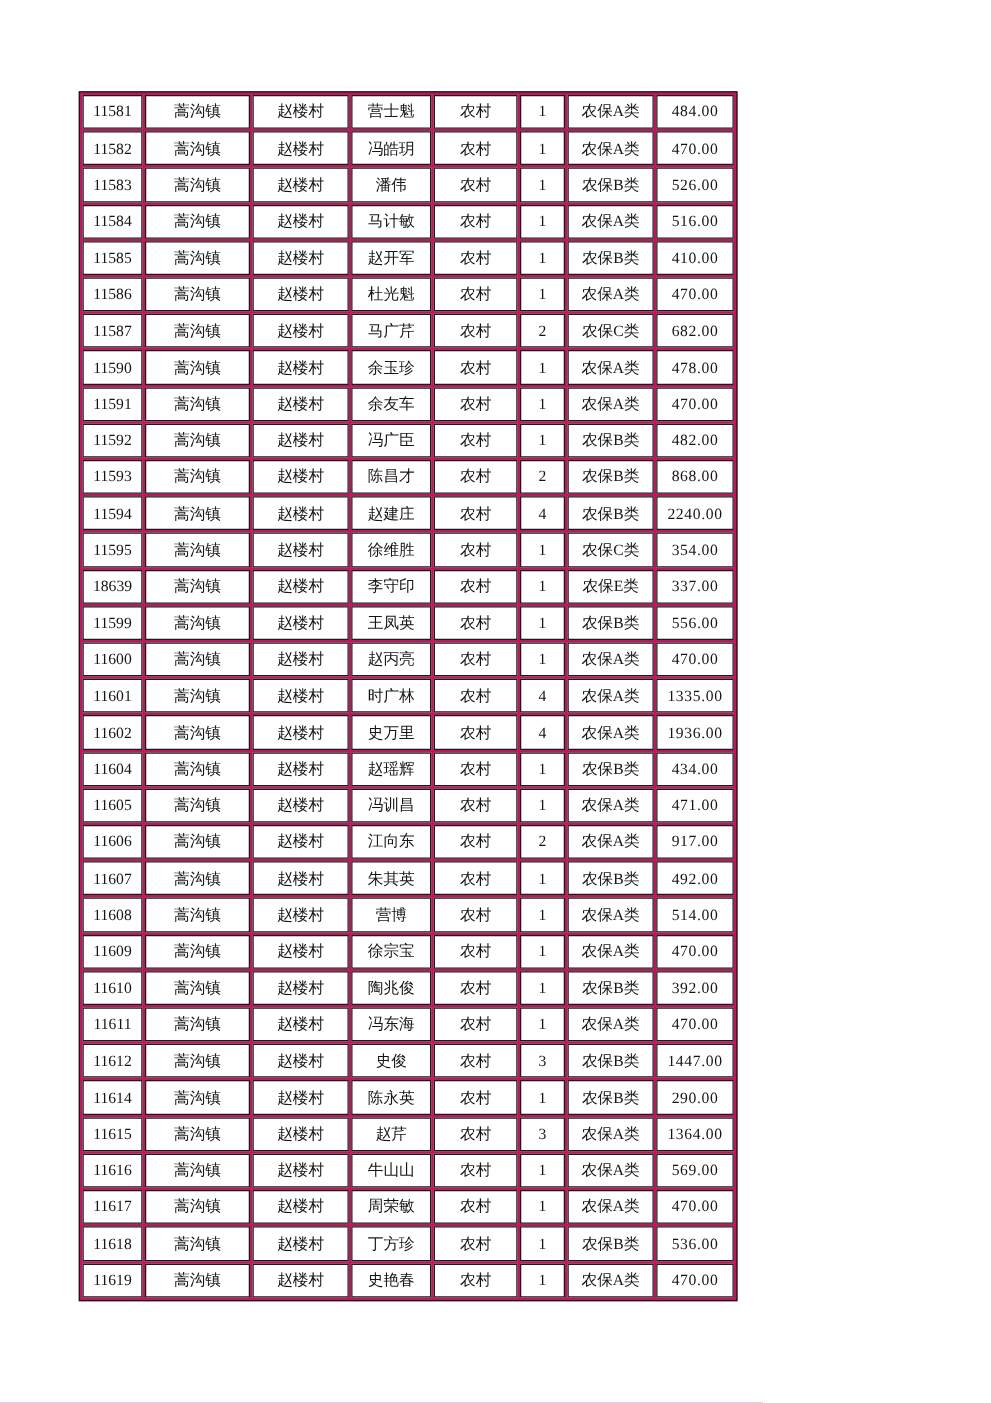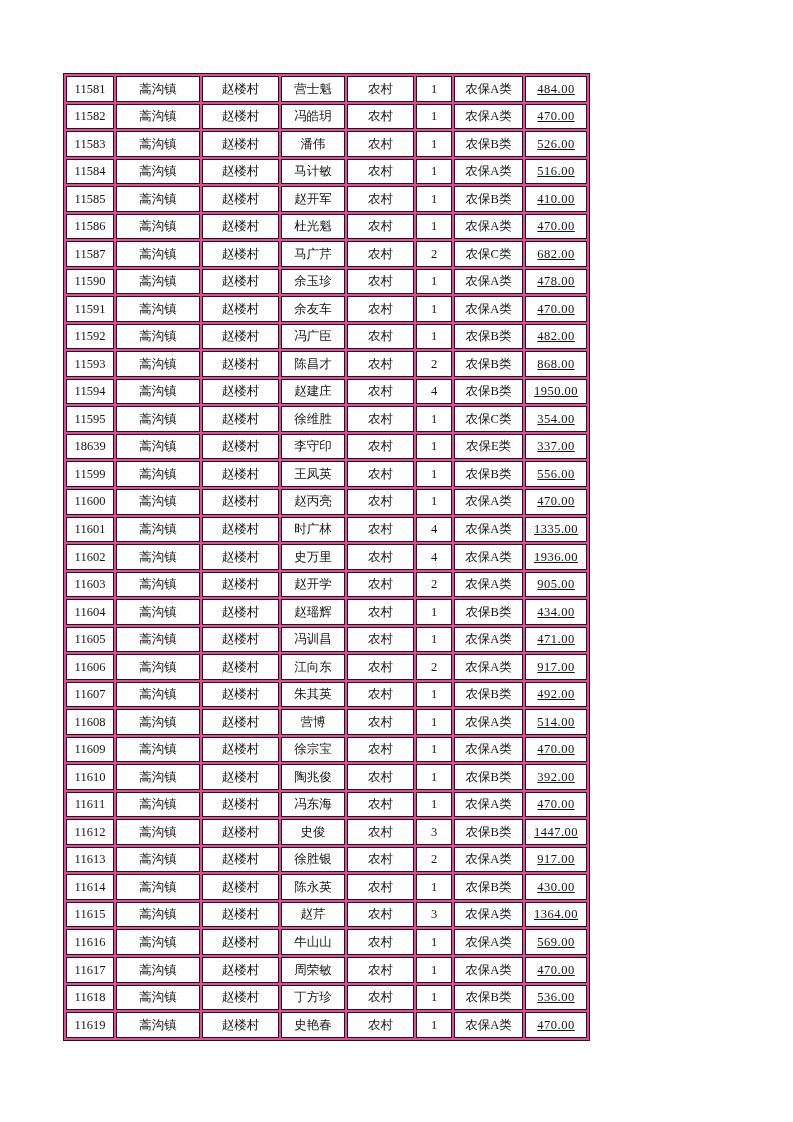--- a/index.html
+++ b/index.html
@@ -25,36 +25,35 @@
   table.benefits {
     position: absolute;
     left: 63px;
     top: 73px;
     width: 507px;
     height: 968px;
     table-layout: fixed;
     border-collapse: separate;
     border-spacing: 2px;
     border: 1px solid #1a1a1a;
-    background: #ec4899;
+    background: #be185d;
   }
   table.benefits td {
     border: 1px solid #1a1a1a;
     text-align: center;
     vertical-align: middle;
     font-size: 12.5px;
     line-height: 1;
     padding: 0 1px;
     overflow: hidden;
     white-space: nowrap;
     background: #ffffff;
   }
   table.benefits td.c-amount {
     letter-spacing: 0.5px;
-    text-decoration: underline;
   }
 </style>
 </head>
 <body>
 
 <div class="sheet">
   <table class="benefits">
     <colgroup>
         <col style="width: 48px;">
         <col style="width: 84px;">
@@ -177,21 +176,21 @@
           <td class="c-amount">868.00</td>
         </tr>
         <tr>
           <td class="c-id">11594</td>
           <td class="c-town">蒿沟镇</td>
           <td class="c-village">赵楼村</td>
           <td class="c-name">赵建庄</td>
           <td class="c-area_type">农村</td>
           <td class="c-count">4</td>
           <td class="c-category">农保B类</td>
-          <td class="c-amount">1950.00</td>
+          <td class="c-amount">2240.00</td>
         </tr>
         <tr>
           <td class="c-id">11595</td>
           <td class="c-town">蒿沟镇</td>
           <td class="c-village">赵楼村</td>
           <td class="c-name">徐维胜</td>
           <td class="c-area_type">农村</td>
           <td class="c-count">1</td>
           <td class="c-category">农保C类</td>
           <td class="c-amount">354.00</td>
@@ -240,57 +239,47 @@
           <td class="c-id">11602</td>
           <td class="c-town">蒿沟镇</td>
           <td class="c-village">赵楼村</td>
           <td class="c-name">史万里</td>
           <td class="c-area_type">农村</td>
           <td class="c-count">4</td>
           <td class="c-category">农保A类</td>
           <td class="c-amount">1936.00</td>
         </tr>
         <tr>
-          <td class="c-id">11603</td>
-          <td class="c-town">蒿沟镇</td>
-          <td class="c-village">赵楼村</td>
-          <td class="c-name">赵开学</td>
+          <td class="c-id">11604</td>
+          <td class="c-town">蒿沟镇</td>
+          <td class="c-village">赵楼村</td>
+          <td class="c-name">赵瑶辉</td>
+          <td class="c-area_type">农村</td>
+          <td class="c-count">1</td>
+          <td class="c-category">农保B类</td>
+          <td class="c-amount">434.00</td>
+        </tr>
+        <tr>
+          <td class="c-id">11605</td>
+          <td class="c-town">蒿沟镇</td>
+          <td class="c-village">赵楼村</td>
+          <td class="c-name">冯训昌</td>
+          <td class="c-area_type">农村</td>
+          <td class="c-count">1</td>
+          <td class="c-category">农保A类</td>
+          <td class="c-amount">471.00</td>
+        </tr>
+        <tr>
+          <td class="c-id">11606</td>
+          <td class="c-town">蒿沟镇</td>
+          <td class="c-village">赵楼村</td>
+          <td class="c-name">江向东</td>
           <td class="c-area_type">农村</td>
           <td class="c-count">2</td>
           <td class="c-category">农保A类</td>
-          <td class="c-amount">905.00</td>
-        </tr>
-        <tr>
-          <td class="c-id">11604</td>
-          <td class="c-town">蒿沟镇</td>
-          <td class="c-village">赵楼村</td>
-          <td class="c-name">赵瑶辉</td>
-          <td class="c-area_type">农村</td>
-          <td class="c-count">1</td>
-          <td class="c-category">农保B类</td>
-          <td class="c-amount">434.00</td>
-        </tr>
-        <tr>
-          <td class="c-id">11605</td>
-          <td class="c-town">蒿沟镇</td>
-          <td class="c-village">赵楼村</td>
-          <td class="c-name">冯训昌</td>
-          <td class="c-area_type">农村</td>
-          <td class="c-count">1</td>
-          <td class="c-category">农保A类</td>
-          <td class="c-amount">471.00</td>
-        </tr>
-        <tr>
-          <td class="c-id">11606</td>
-          <td class="c-town">蒿沟镇</td>
-          <td class="c-village">赵楼村</td>
-          <td class="c-name">江向东</td>
-          <td class="c-area_type">农村</td>
-          <td class="c-count">2</td>
-          <td class="c-category">农保A类</td>
           <td class="c-amount">917.00</td>
         </tr>
         <tr>
           <td class="c-id">11607</td>
           <td class="c-town">蒿沟镇</td>
           <td class="c-village">赵楼村</td>
           <td class="c-name">朱其英</td>
           <td class="c-area_type">农村</td>
           <td class="c-count">1</td>
           <td class="c-category">农保B类</td>
@@ -340,38 +329,28 @@
           <td class="c-id">11612</td>
           <td class="c-town">蒿沟镇</td>
           <td class="c-village">赵楼村</td>
           <td class="c-name">史俊</td>
           <td class="c-area_type">农村</td>
           <td class="c-count">3</td>
           <td class="c-category">农保B类</td>
           <td class="c-amount">1447.00</td>
         </tr>
         <tr>
-          <td class="c-id">11613</td>
-          <td class="c-town">蒿沟镇</td>
-          <td class="c-village">赵楼村</td>
-          <td class="c-name">徐胜银</td>
-          <td class="c-area_type">农村</td>
-          <td class="c-count">2</td>
-          <td class="c-category">农保A类</td>
-          <td class="c-amount">917.00</td>
-        </tr>
-        <tr>
           <td class="c-id">11614</td>
           <td class="c-town">蒿沟镇</td>
           <td class="c-village">赵楼村</td>
           <td class="c-name">陈永英</td>
           <td class="c-area_type">农村</td>
           <td class="c-count">1</td>
           <td class="c-category">农保B类</td>
-          <td class="c-amount">430.00</td>
+          <td class="c-amount">290.00</td>
         </tr>
         <tr>
           <td class="c-id">11615</td>
           <td class="c-town">蒿沟镇</td>
           <td class="c-village">赵楼村</td>
           <td class="c-name">赵芹</td>
           <td class="c-area_type">农村</td>
           <td class="c-count">3</td>
           <td class="c-category">农保A类</td>
           <td class="c-amount">1364.00</td>

